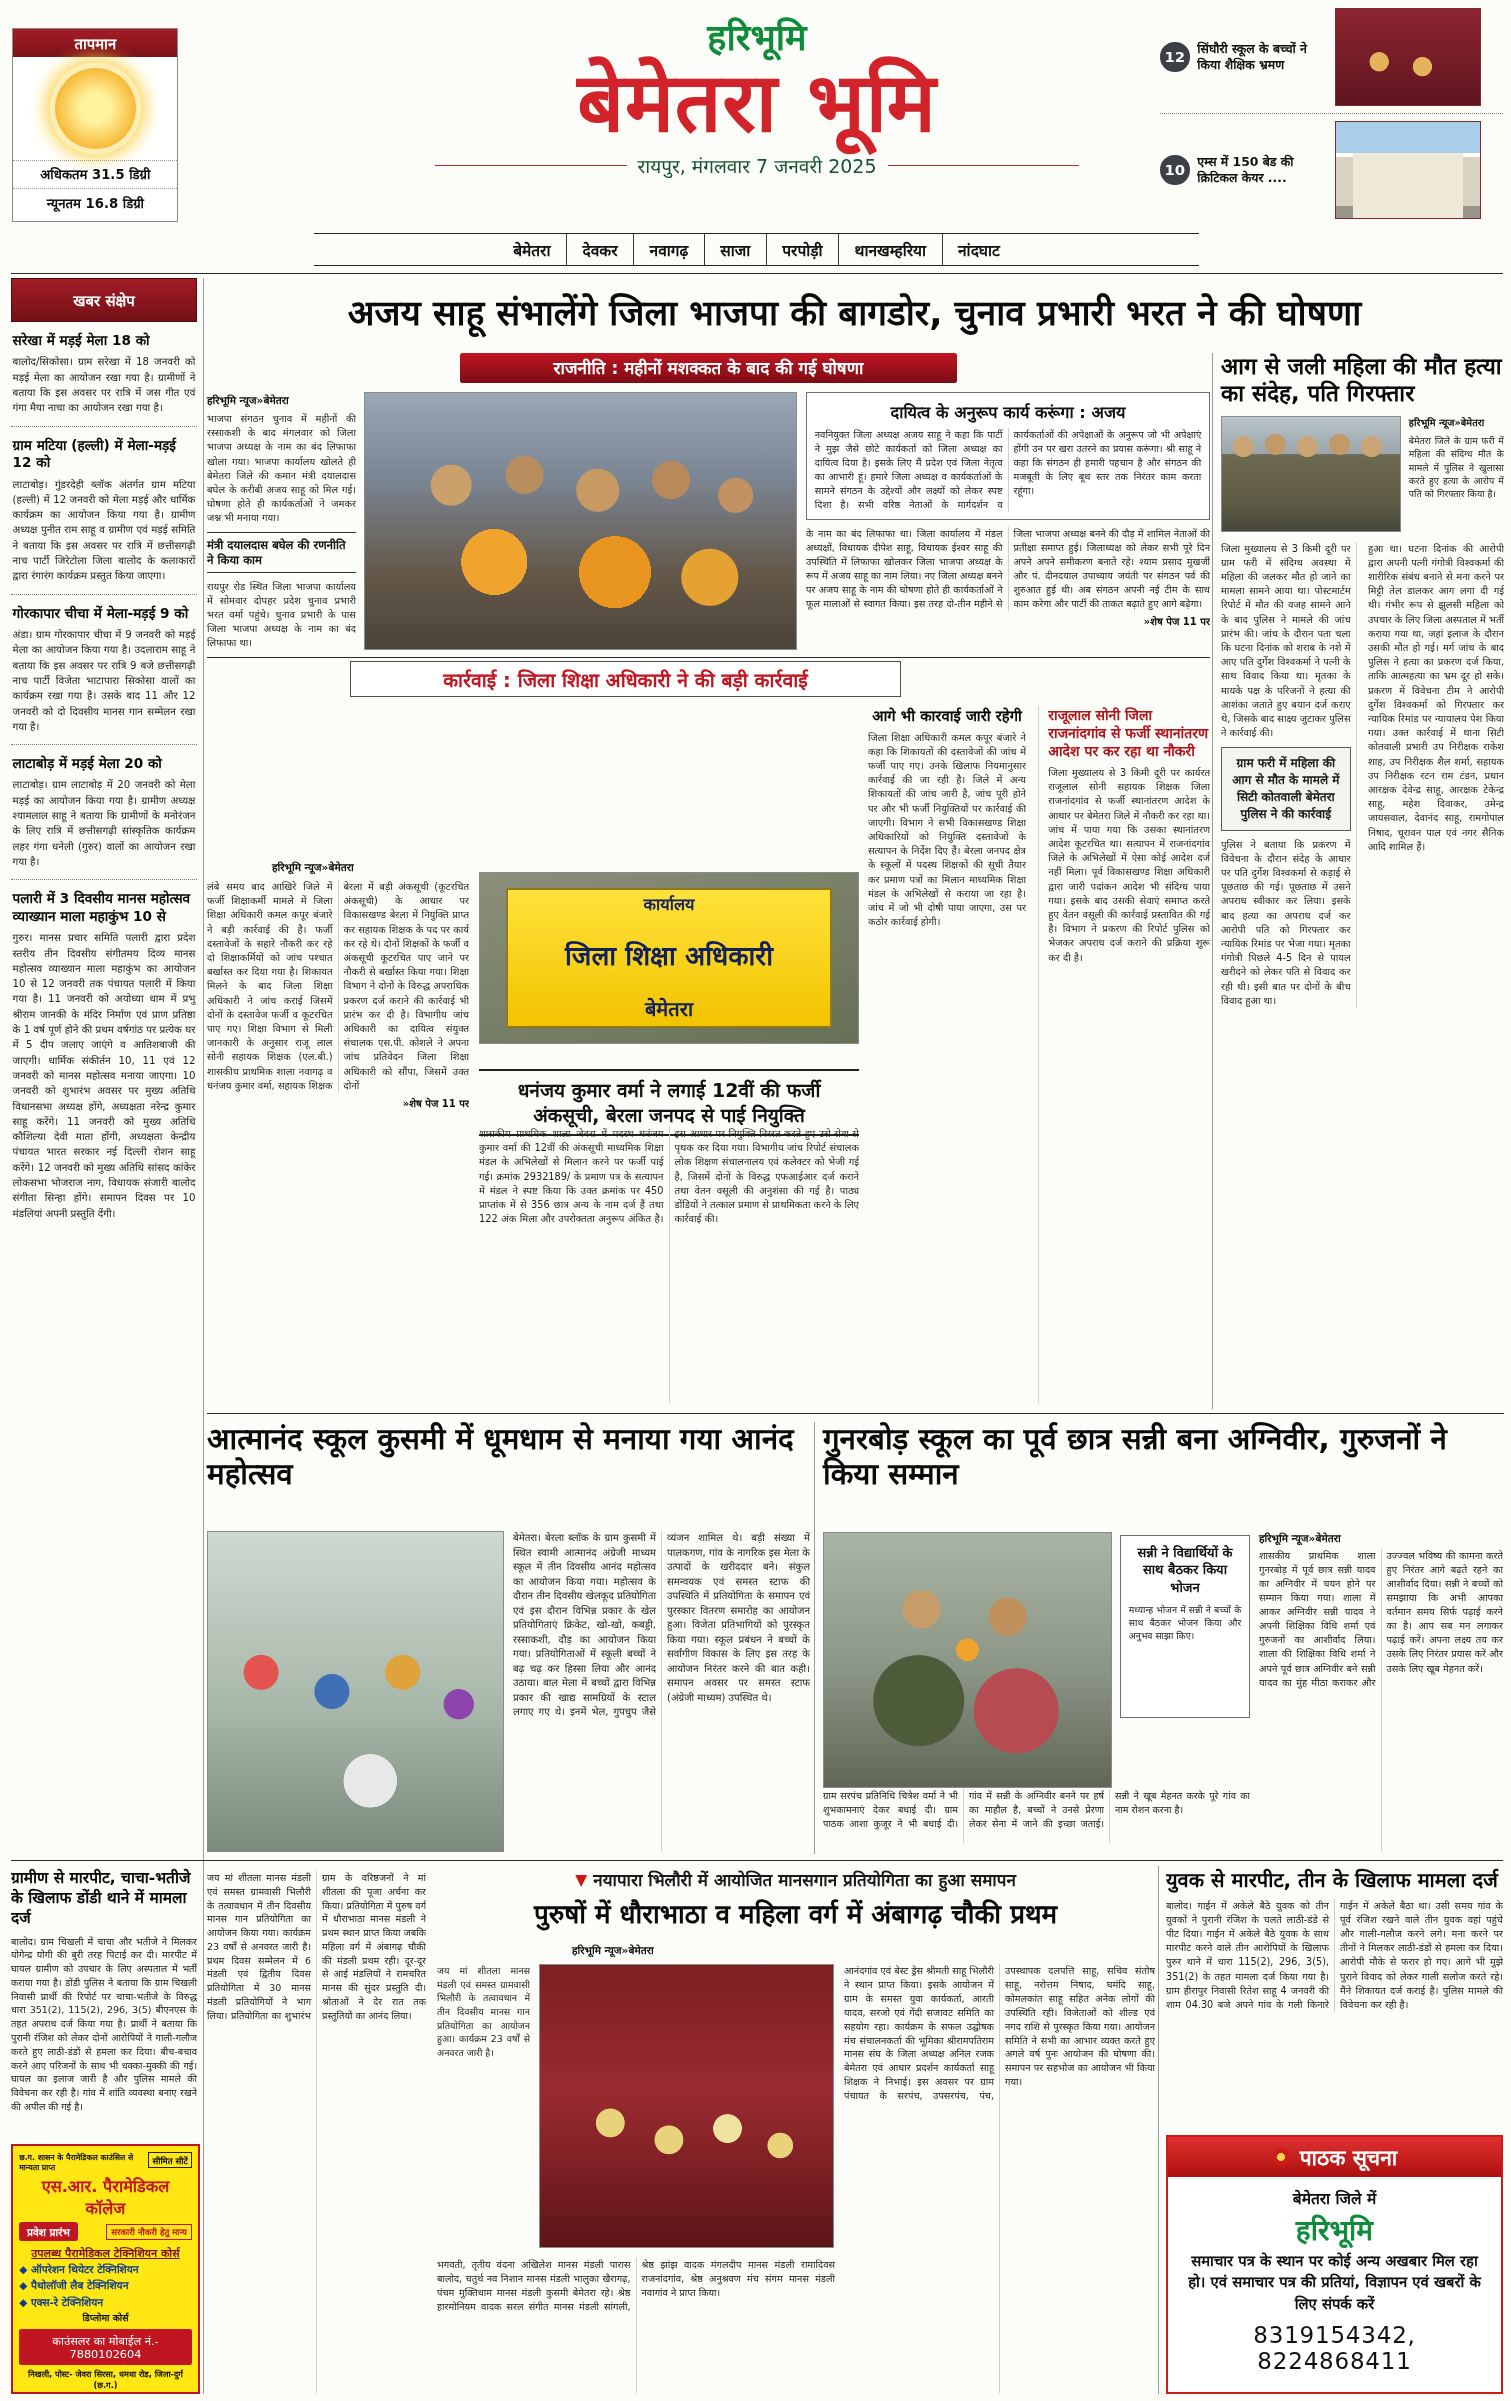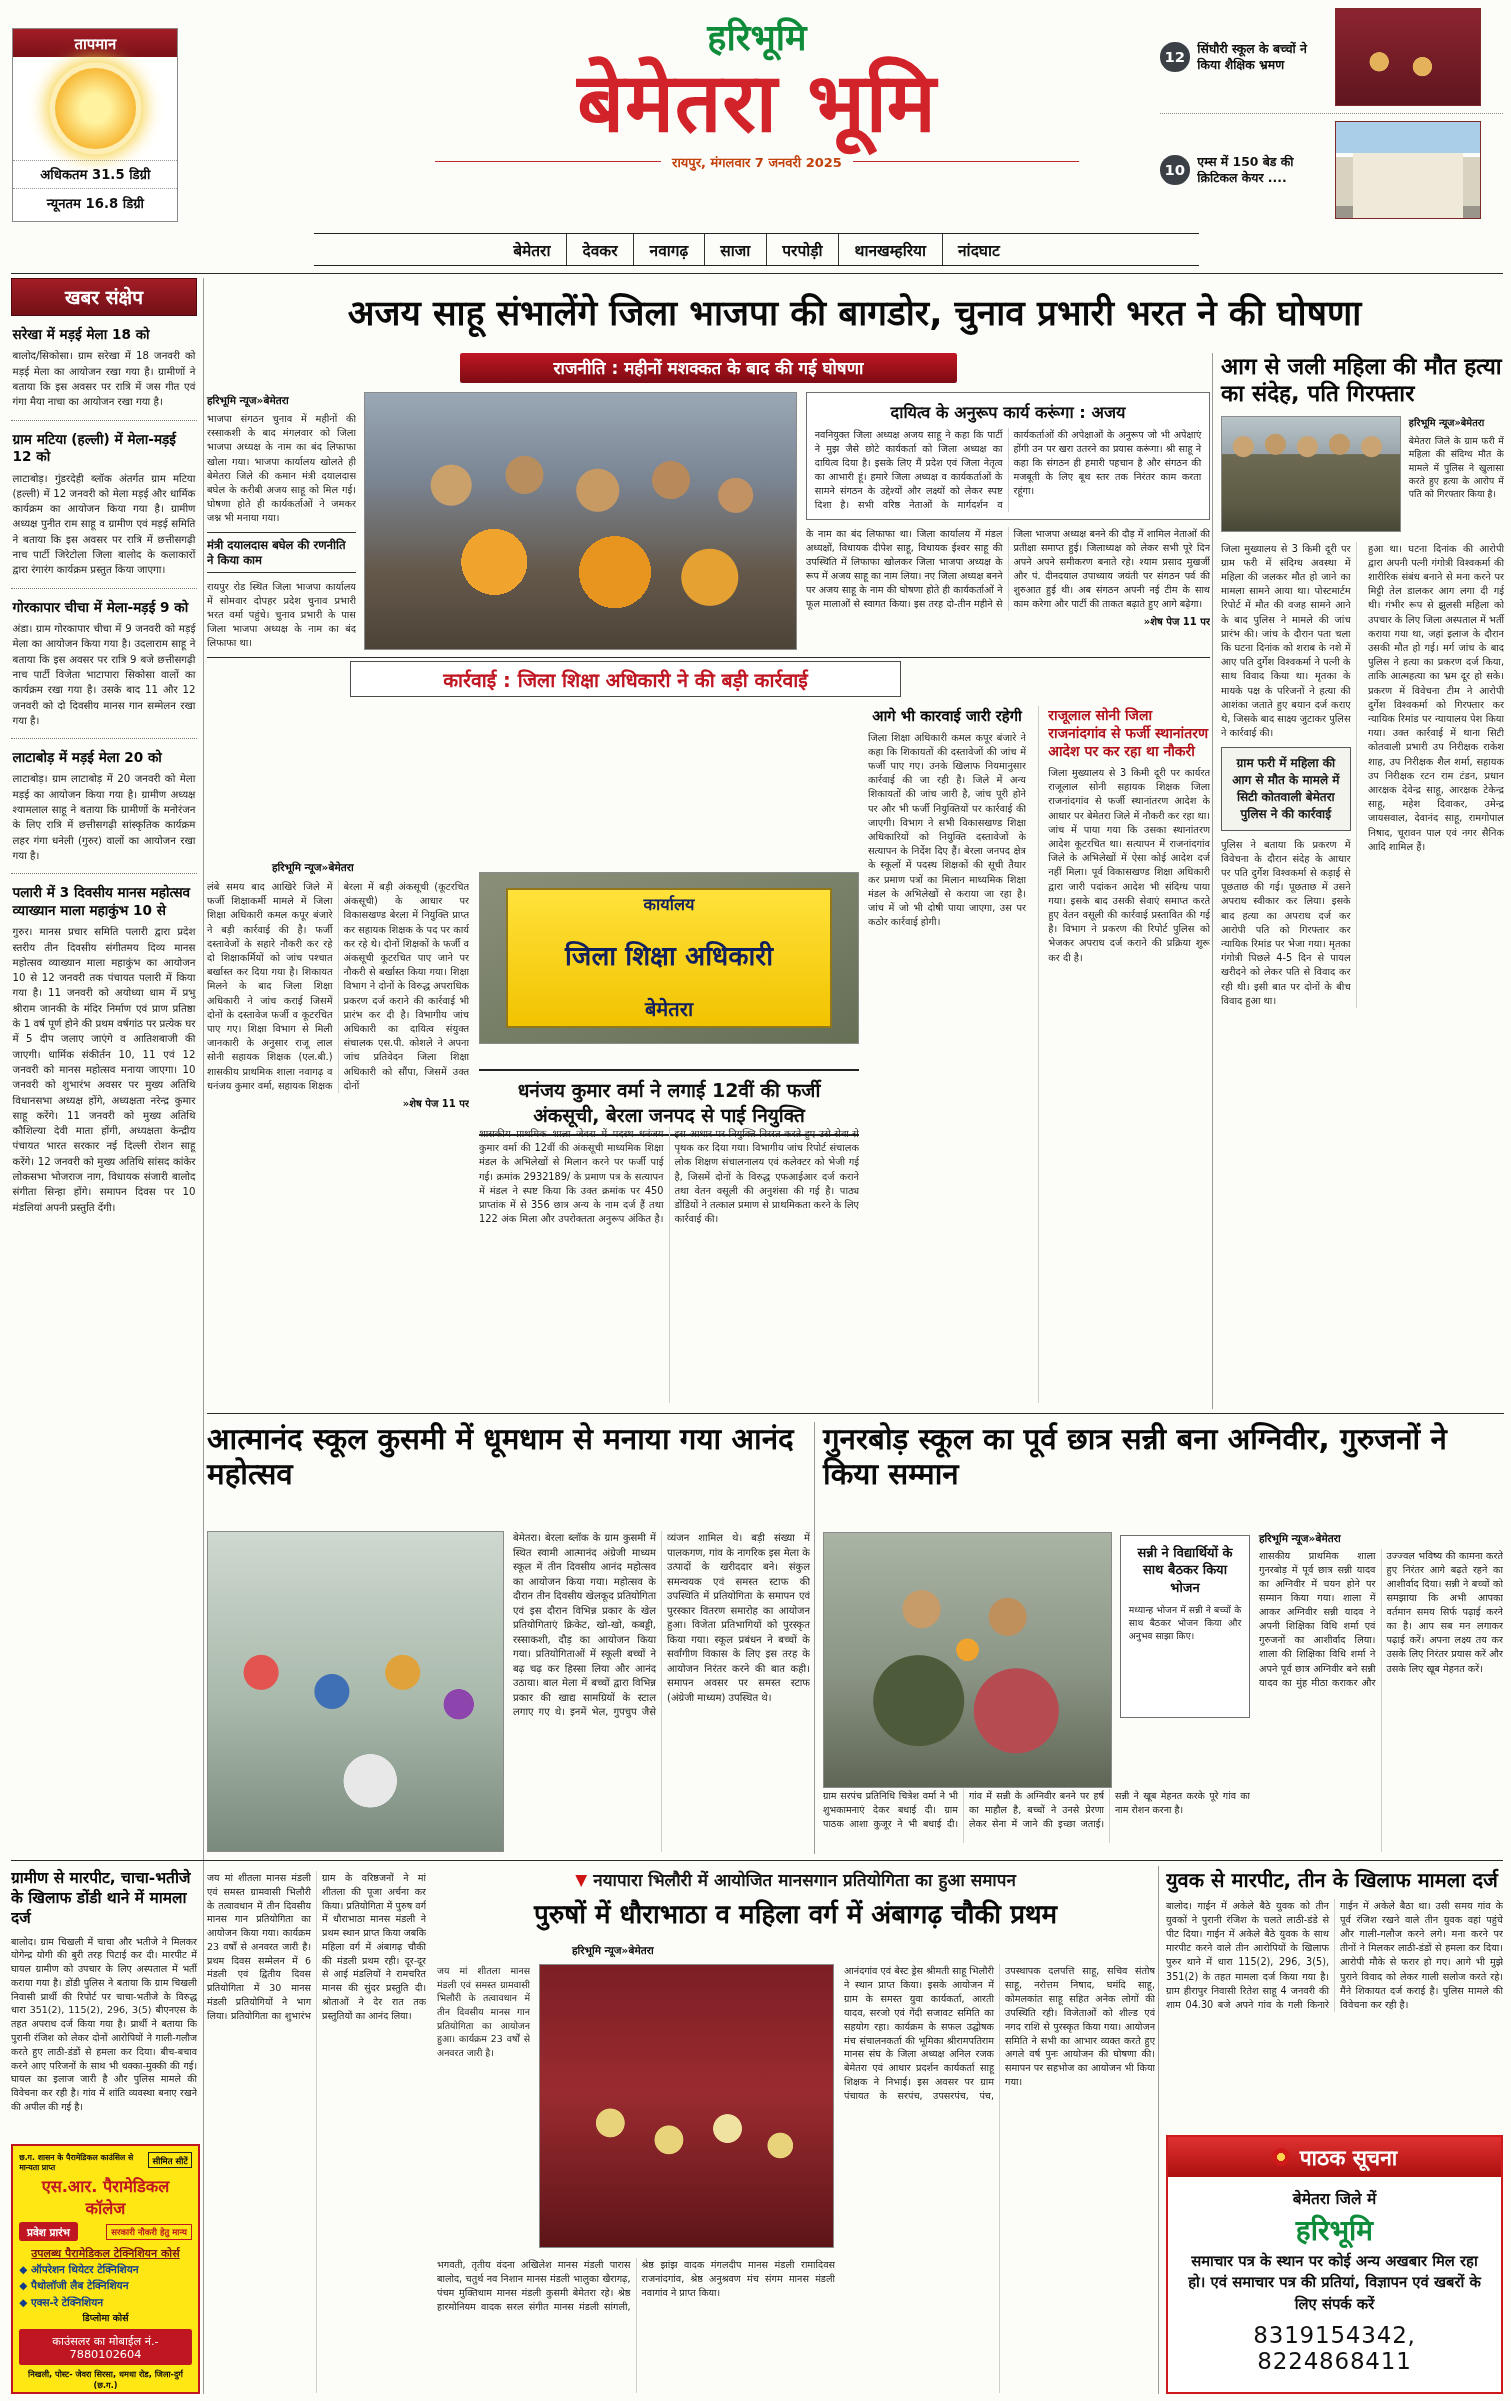--- a/index.html
+++ b/index.html
@@ -38,21 +38,21 @@
   .loc{font-weight:bold;font-size:15.5px;padding:4.7px 15.5px;border-right:1.4px solid #333}
   .loc:last-child{border-right:none}
   .teaser{display:flex;align-items:center;gap:7.8px}
   .tnum{width:29.5px;height:29.5px;min-width:29.5px;border-radius:50%;background:#3b4046;color:#fff;
         display:flex;align-items:center;justify-content:center;font-weight:bold;font-size:14.8px}
   .ttext{font-weight:bold;font-size:12.4px;line-height:1.25;width:130px}
   .thumb{width:146px;height:98px;border:1.2px solid #7e2a2a}
   
   .briefs{border-right:0}
   .briefs-head{background:linear-gradient(#a31d26,#731017);border:1.6px solid #4d090e;color:#fff;
-               font-weight:bold;font-size:19px;text-align:center;padding:5px 0}
+               font-weight:bold;font-size:15px;text-align:center;padding:11px 0}
   .brief-item{border-bottom:1.2px dotted #777;padding:10px 1.6px}
   .brief-title{font-weight:bold;font-size:13.6px;line-height:1.3;margin-bottom:4.7px;color:#0a0a0a}
   .brief-body{font-size:10.2px;line-height:1.5;text-align:justify;color:#222}
   
   .ph-politics{background:
     radial-gradient(circle at 20% 36%,#caa06b 0 20px,transparent 21px),
     radial-gradient(circle at 37% 32%,#b98e5f 0 18.6px,transparent 19.4px),
     radial-gradient(circle at 54% 38%,#c79a63 0 21px,transparent 22px),
     radial-gradient(circle at 71% 34%,#b8895a 0 18.6px,transparent 19.4px),
     radial-gradient(circle at 86% 40%,#c29263 0 17px,transparent 18px),
@@ -125,21 +125,21 @@
     <div class="sun"></div>
     <div class="temp">अधिकतम 31.5 डिग्री</div>
     <div class="temp">न्यूनतम 16.8 डिग्री</div>
   </div>
 
   <div class="abs" style="left:435px;top:12.4px;width:644px;text-align:center">
     <div class="brand-green" style="font-size:36px">हरिभूमि</div>
     <div class="paper-title">बेमेतरा भूमि</div>
     <div class="dateline-wrap">
       <span class="bar"></span>
-      <span style="font-size:13px;font-weight:bold;color:#c2410c">रायपुर, मंगलवार 7 जनवरी 2025</span>
+      <span style="font-size:19px;font-weight:normal;color:#14532d">रायपुर, मंगलवार 7 जनवरी 2025</span>
       <span class="bar"></span>
     </div>
   </div>
 
   <div class="abs" style="left:1160px;top:7.8px;width:343px">
     <div class="teaser">
       <div class="tnum">12</div>
       <div class="ttext">सिंघौरी स्कूल के बच्चों ने किया शैक्षिक भ्रमण</div>
       <div class="thumb ph-thumb1"></div>
     </div>

